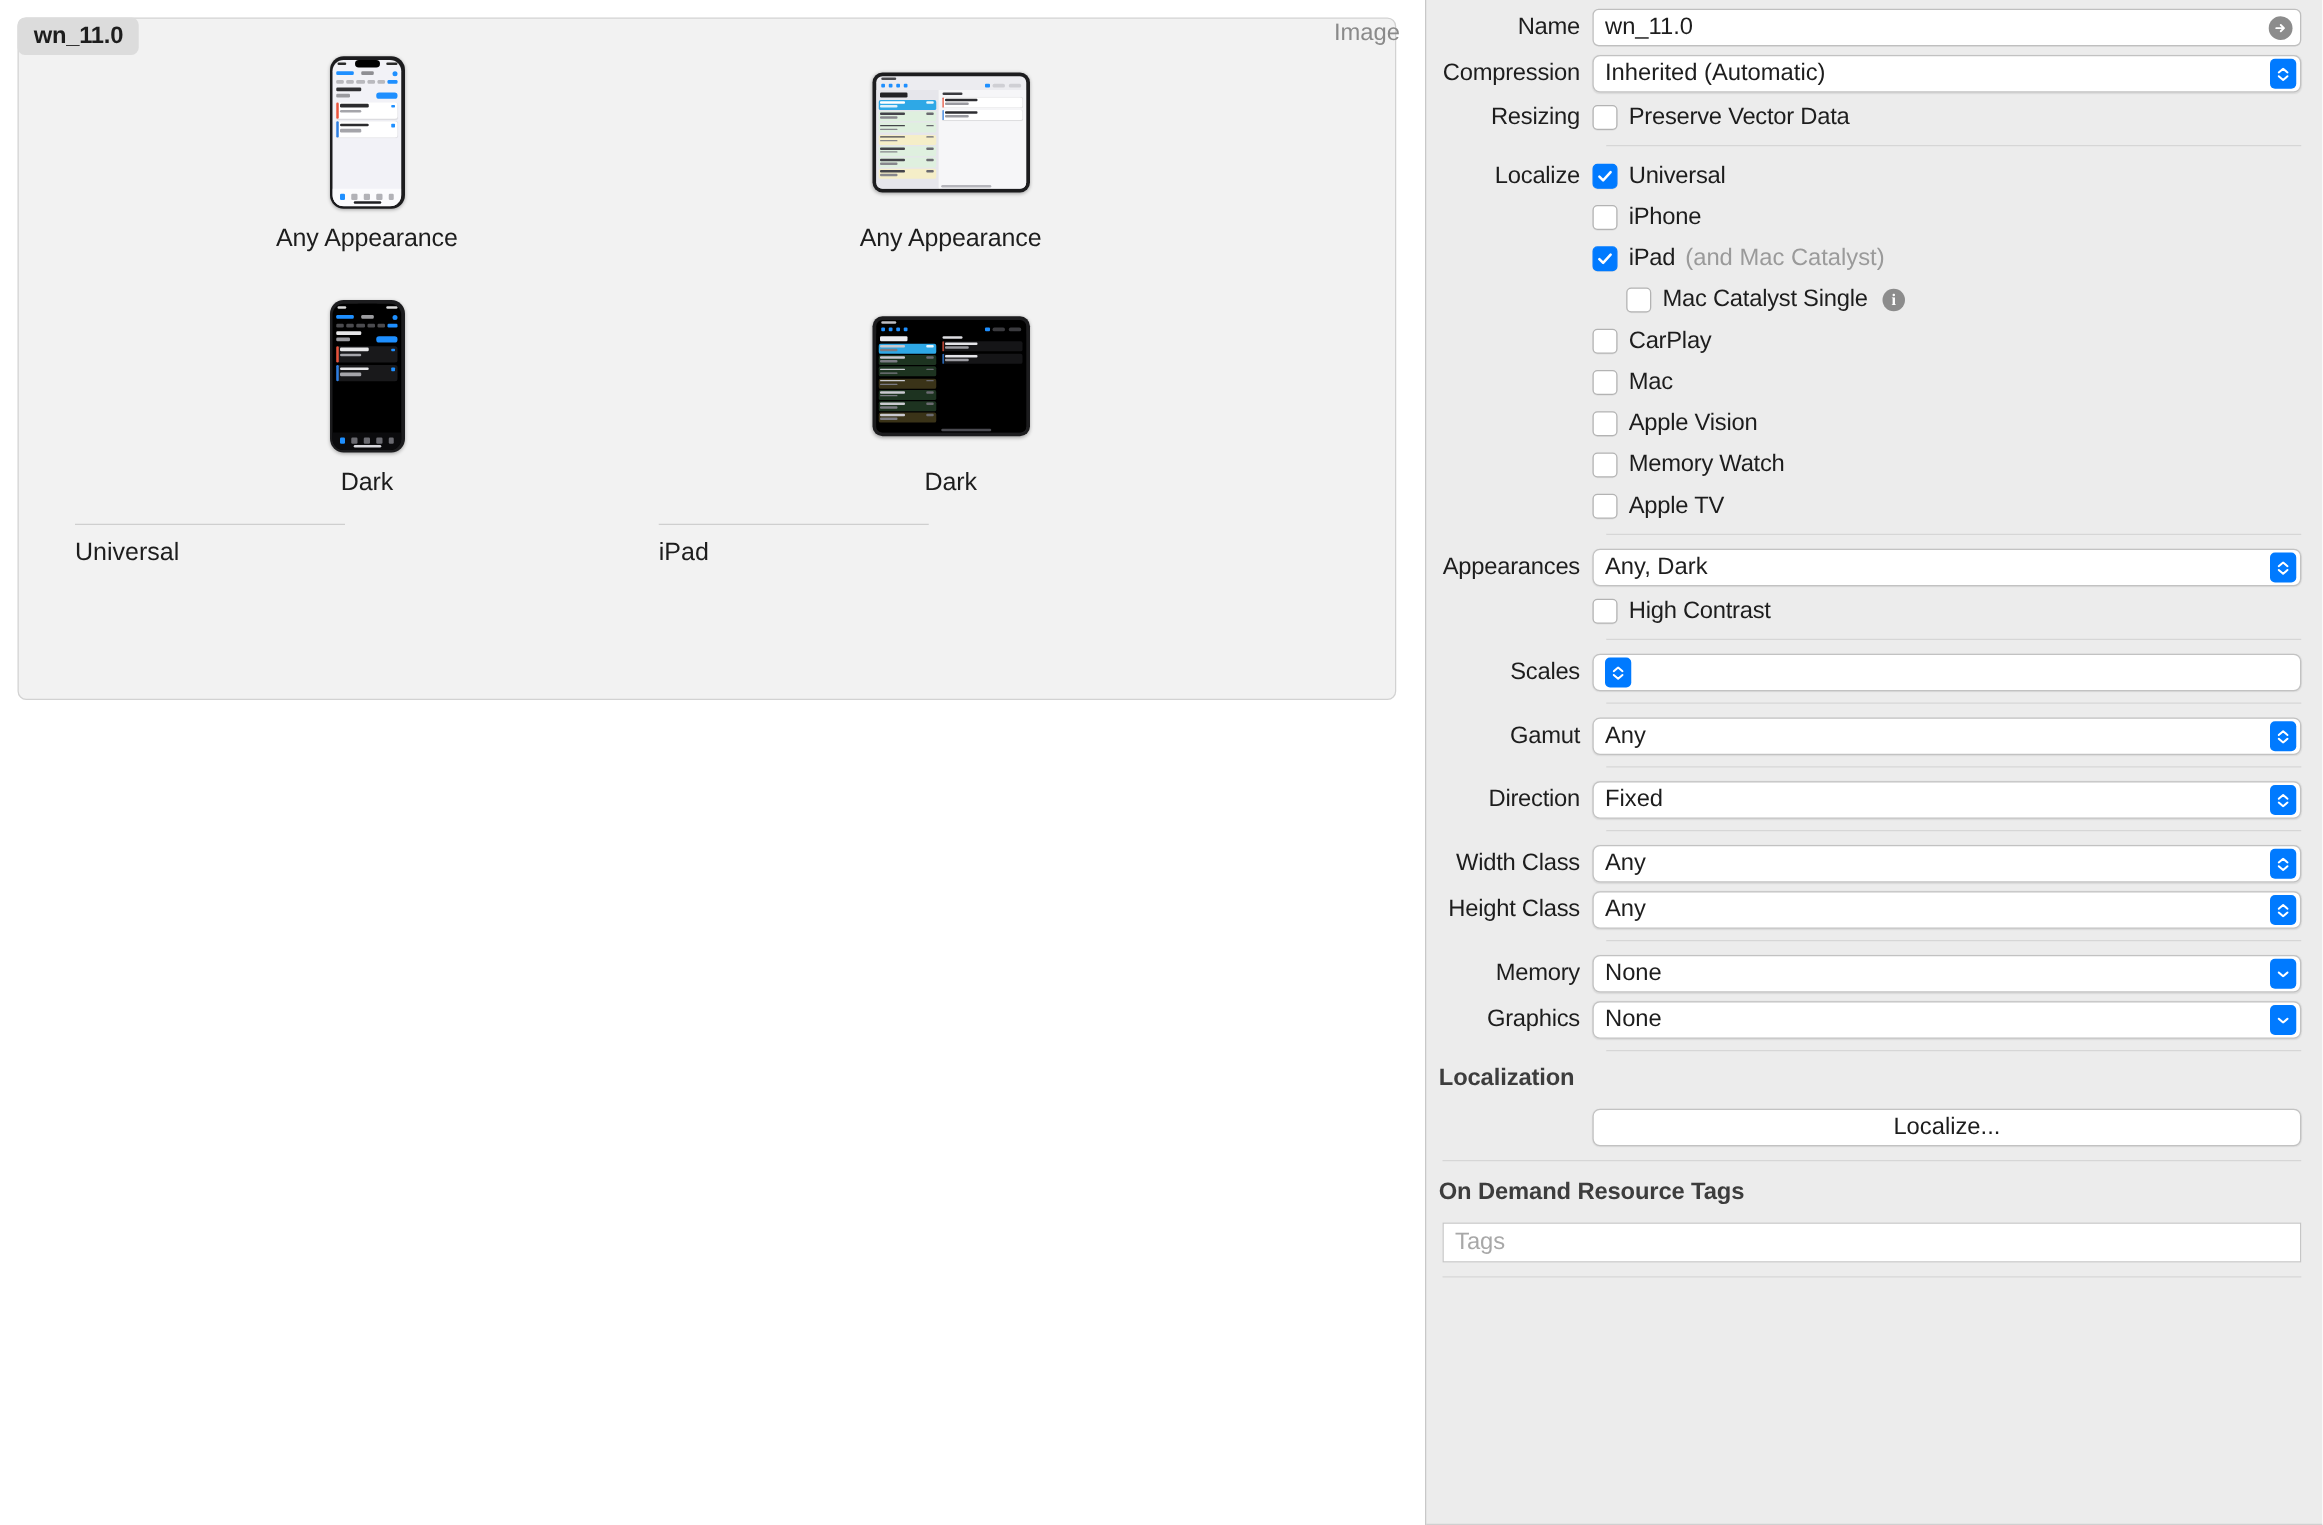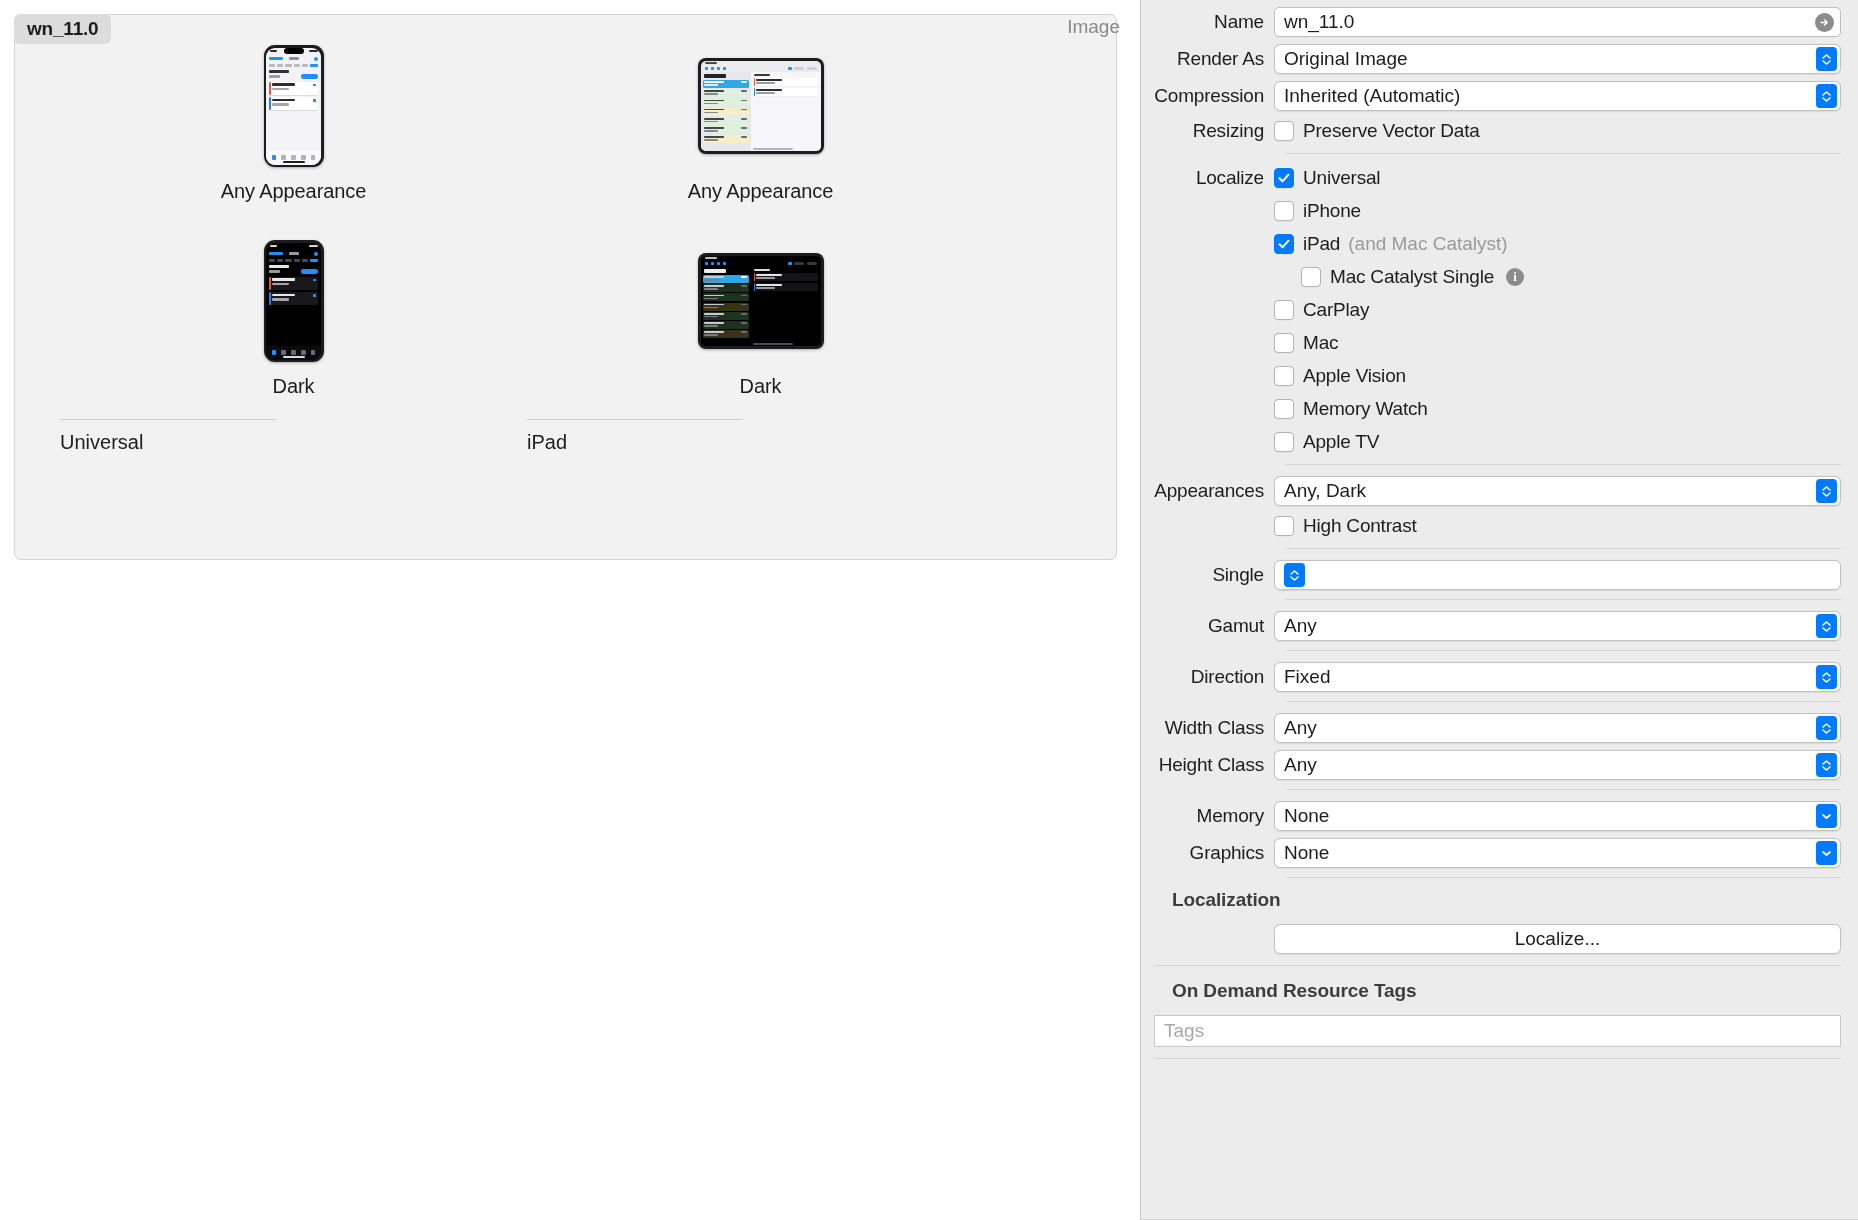--- a/index.html
+++ b/index.html
@@ -277,21 +277,21 @@
     background:#8c8c8c; margin-left:12px;
     display:flex; align-items:center; justify-content:center;
     color:#fff; font-size:13px; font-weight:bold;
     font-family:"Liberation Serif", serif;
   }
 
   .sep { height:1px; background:#d6d6d6; margin:9px 17px 11px 144px; }
 
   .sec-head {
     font-size:19px; font-weight:bold; color:#3d3d3d;
-    padding:0 0 0 31px; margin:4px 0 13px 0;
+    padding:0 0 0 10px; margin:4px 0 13px 0;
     letter-spacing:-0.1px;
   }
   .btn {
     flex:1; height:30px; border-radius:6px;
     background:#ffffff; border:1px solid #c2c2c2;
     display:flex; align-items:center; justify-content:center;
     font-size:19px; color:#1d1d1d;
     box-shadow:0 .5px 1px rgba(0,0,0,.08);
   }
   .tagsfield {
@@ -611,36 +611,20 @@
           <span class="val">wn_11.0</span>
           <span class="nav-circle">
             <svg width="13" height="13" viewBox="0 0 13 13">
                 <path d="M3 6.5h6M6.6 4l2.6 2.5-2.6 2.5" stroke="#fff" stroke-width="1.5" fill="none" stroke-linecap="round" stroke-linejoin="round"></path>
               </svg>
           </span>
         </div>
       </div>
     </div>
 
-    <div class="row">
-      <div class="lbl">Render As</div>
-      <div class="ctl">
-        <div class="popup">
-          <span class="pv">Original Image</span>
-          <span class="stepper">
-            <svg class="chev" viewBox="0 0 9 5">
-                <path d="M1 4L4.5 1L8 4" stroke="#fff" stroke-width="1.6" fill="none" stroke-linecap="round" stroke-linejoin="round"></path>
-              </svg>
-            <svg class="chev" viewBox="0 0 9 5">
-                <path d="M1 1L4.5 4L8 1" stroke="#fff" stroke-width="1.6" fill="none" stroke-linecap="round" stroke-linejoin="round"></path>
-              </svg>
-          </span>
-        </div>
-      </div>
-    </div>
 
     <div class="row">
       <div class="lbl">Compression</div>
       <div class="ctl">
         <div class="popup">
           <span class="pv">Inherited (Automatic)</span>
           <span class="stepper">
             <svg class="chev" viewBox="0 0 9 5">
                 <path d="M1 4L4.5 1L8 4" stroke="#fff" stroke-width="1.6" fill="none" stroke-linecap="round" stroke-linejoin="round"></path>
               </svg>
@@ -789,21 +773,21 @@
         <div class="cbrow">
           <span class="cb"></span>
           <span class="cbtxt">High Contrast</span>
         </div>
       </div>
     </div>
 
     <div class="sep"></div>
 
     <div class="row">
-      <div class="lbl">Single</div>
+      <div class="lbl">Scales</div>
       <div class="ctl">
         <div class="popup">
           <span class="stepper">
             <svg class="chev" viewBox="0 0 9 5">
                 <path d="M1 4L4.5 1L8 4" stroke="#fff" stroke-width="1.6" fill="none" stroke-linecap="round" stroke-linejoin="round"></path>
               </svg>
             <svg class="chev" viewBox="0 0 9 5">
                 <path d="M1 1L4.5 4L8 1" stroke="#fff" stroke-width="1.6" fill="none" stroke-linecap="round" stroke-linejoin="round"></path>
               </svg>
           </span>

